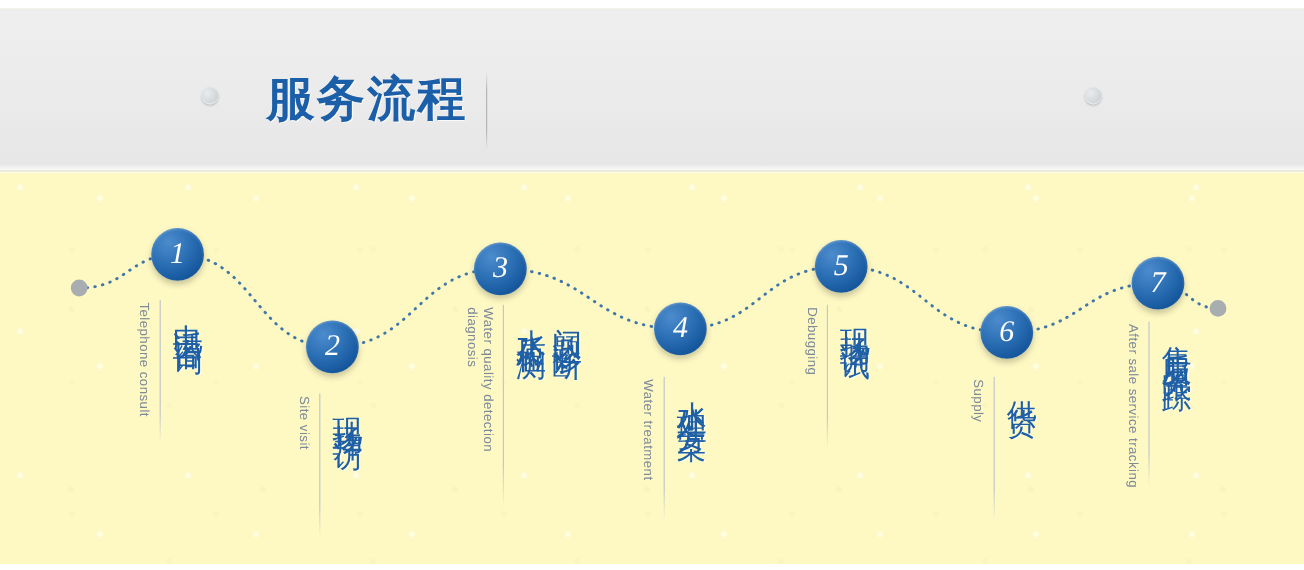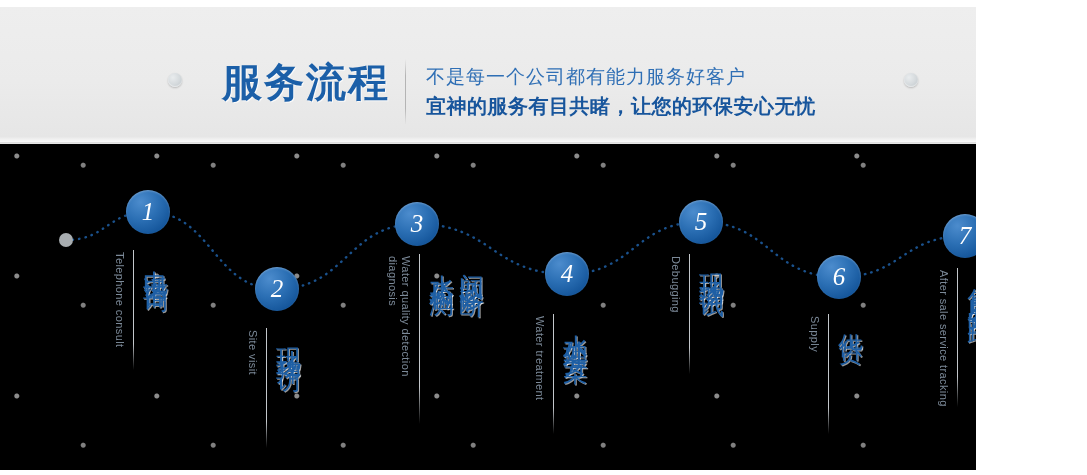--- a/index.html
+++ b/index.html
@@ -5,24 +5,24 @@
   html, body {
     margin: 0;
     padding: 0;
     background: #ffffff;
   }
   body {
     font-family: "Liberation Sans", sans-serif;
   }
   #stage {
     position: relative;
-    width: 976px;
+    width: 1087px;
     height: 475px;
     overflow: hidden;
-    background: #000000;
+    background: #fef9c3;
   }
   
   #texture {
     position: absolute;
     inset: 0;
     background-image:
       radial-gradient(circle at 12% 30%, rgba(255,255,255,.55) 0 2px, transparent 3px),
       radial-gradient(circle at 37% 72%, rgba(0,0,0,.018) 0 2px, transparent 3px),
       radial-gradient(circle at 64% 18%, rgba(255,255,255,.5) 0 2px, transparent 3px),
       radial-gradient(circle at 83% 60%, rgba(0,0,0,.016) 0 2px, transparent 3px),
@@ -167,24 +167,20 @@
   <div id="texture"></div>
   <div id="topline"></div>
 
   <div id="header-band">
     <div class="screw" id="screw-left"></div>
     <div class="screw" id="screw-right"></div>
 
     <div id="header-title">服务流程</div>
     <div id="header-divider"></div>
 
-    <div id="subtitle-wrap">
-      <div id="subtitle-line1">不是每一个公司都有能力服务好客户</div>
-      <div id="subtitle-line2">宜神的服务有目共睹，让您的环保安心无忧</div>
-    </div>
   </div>
 
   <div id="flow">
     <svg id="flow-svg" width="1087" height="333">
       <g id="connectors">
           <path d="M 66 98 C 107 98, 107 70, 148 70" fill="none" stroke="#1e5fa5" stroke-width="2.4" stroke-linecap="round" stroke-dasharray="0.5 6" opacity="0.85"></path>
           <path d="M 148 70 C 212.5 70, 212.5 147, 277 147" fill="none" stroke="#1e5fa5" stroke-width="2.4" stroke-linecap="round" stroke-dasharray="0.5 6" opacity="0.85"></path>
           <path d="M 277 147 C 347 147, 347 82, 417 82" fill="none" stroke="#1e5fa5" stroke-width="2.4" stroke-linecap="round" stroke-dasharray="0.5 6" opacity="0.85"></path>
           <path d="M 417 82 C 492 82, 492 132, 567 132" fill="none" stroke="#1e5fa5" stroke-width="2.4" stroke-linecap="round" stroke-dasharray="0.5 6" opacity="0.85"></path>
           <path d="M 567 132 C 634 132, 634 80, 701 80" fill="none" stroke="#1e5fa5" stroke-width="2.4" stroke-linecap="round" stroke-dasharray="0.5 6" opacity="0.85"></path>

